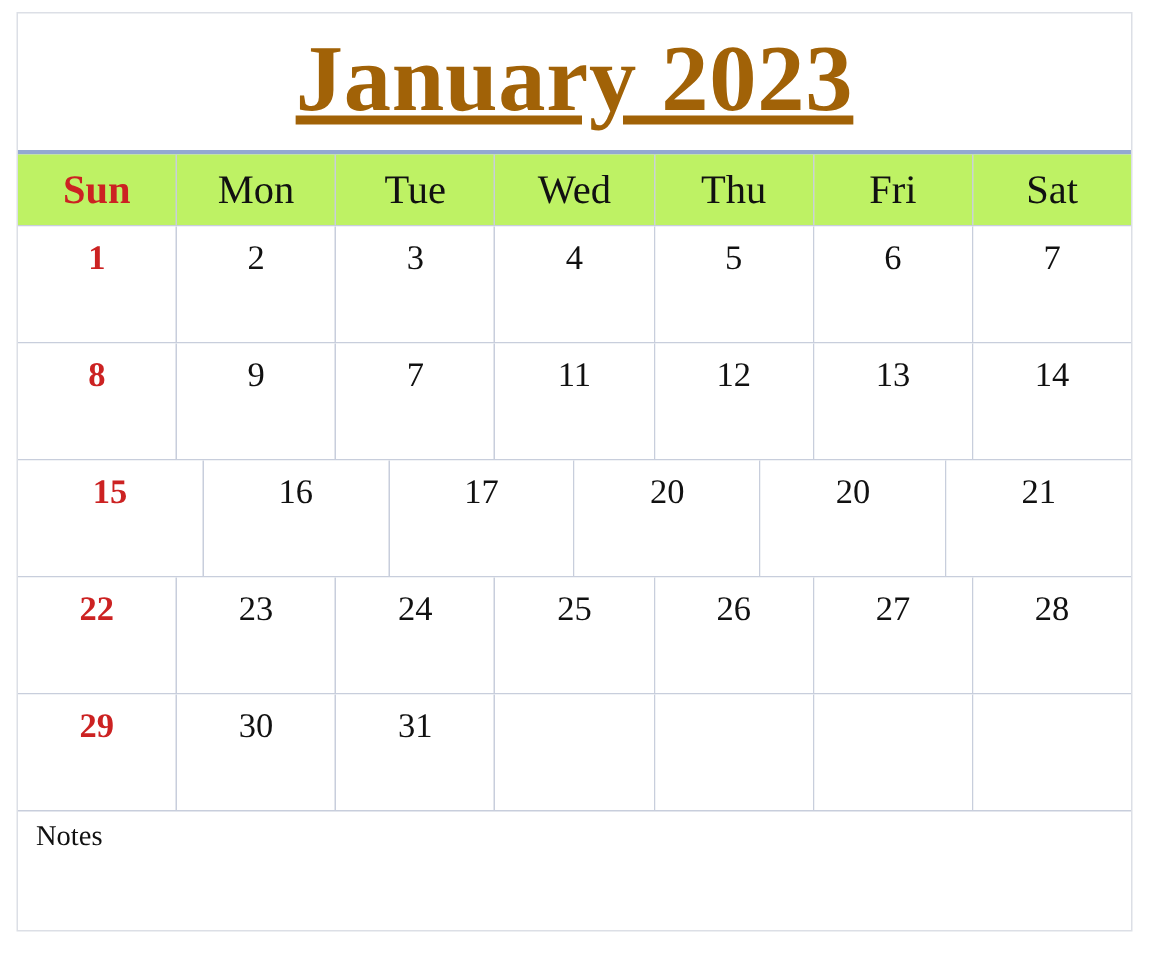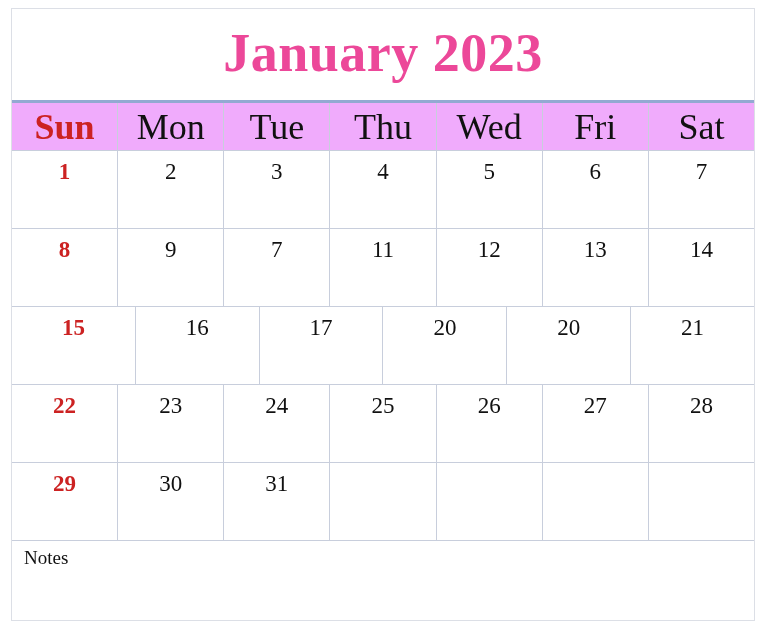--- a/index.html
+++ b/index.html
@@ -38,26 +38,27 @@
   #title-row {
     height: 91px;
     display: flex;
     align-items: center;
     justify-content: center;
     box-sizing: border-box;
   }
   #calendar-title {
     font-family: "Liberation Serif", "DejaVu Serif", serif;
     font-weight: bold;
-    font-size: 54px;
+    font-size: 63px;
     line-height: 1;
     letter-spacing: 0.5px;
-    color: #ec4899;
+    color: #a16207;
     white-space: nowrap;
     padding-bottom: 4px;
+    text-decoration: underline;
   }
 
   
   #title-rule {
     height: 3px;
     background: #93a9d2;
     width: 100%;
   }
 
   
@@ -67,23 +68,23 @@
     border-bottom: 1px solid #c8cedc;
     box-sizing: border-box;
   }
   .weekday-cell {
     flex: 1 1 0;
     display: flex;
     align-items: center;
     justify-content: center;
     border-right: 1px solid #c8cedc;
     box-sizing: border-box;
-    font-size: 36px;
+    font-size: 27px;
     color: #111111;
-    background: #f0abfc;
+    background: #bef264;
   }
   .weekday-cell:last-child { border-right: none; }
   .weekday-cell.sunday {
     color: #cc2222;
     font-weight: bold;
   }
 
   
   #weeks-grid {
     display: flex;
@@ -133,22 +134,22 @@
     <div id="title-row">
       <div id="calendar-title">January 2023</div>
     </div>
 
     <div id="title-rule"></div>
 
     <div id="weekday-header">
         <div class="weekday-cell sunday">Sun</div>
         <div class="weekday-cell">Mon</div>
         <div class="weekday-cell">Tue</div>
+        <div class="weekday-cell">Wed</div>
         <div class="weekday-cell">Thu</div>
-        <div class="weekday-cell">Wed</div>
         <div class="weekday-cell">Fri</div>
         <div class="weekday-cell">Sat</div>
       </div>
 
     <div id="weeks-grid">
         <div class="week-row">
           <div class="day-cell sunday">1</div>
           <div class="day-cell">2</div>
           <div class="day-cell">3</div>
           <div class="day-cell">4</div>

